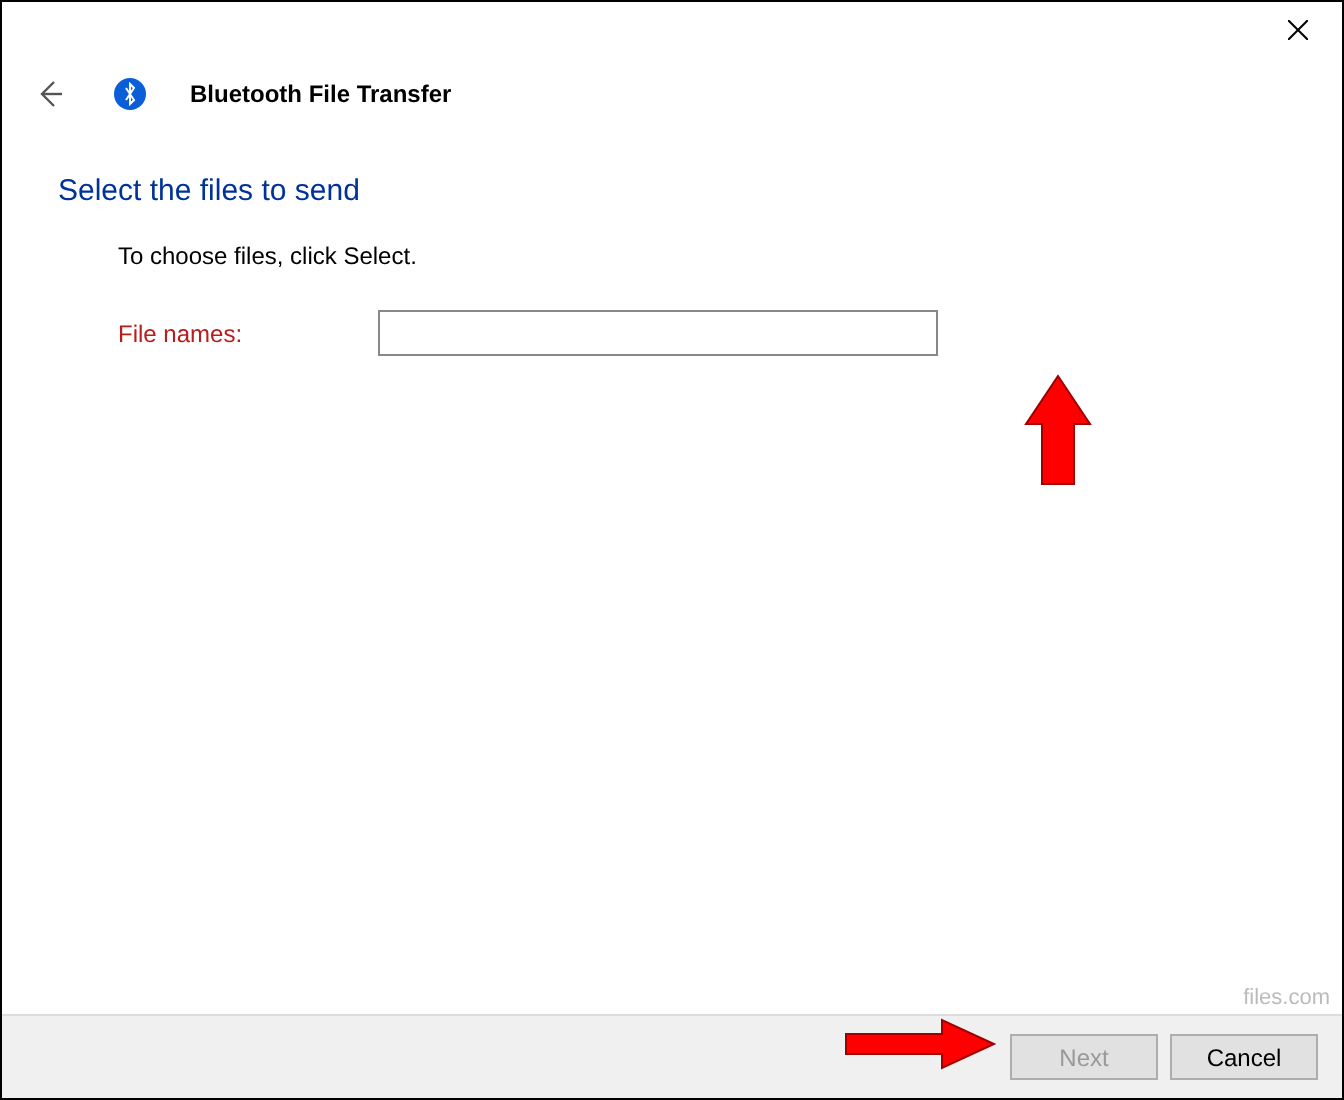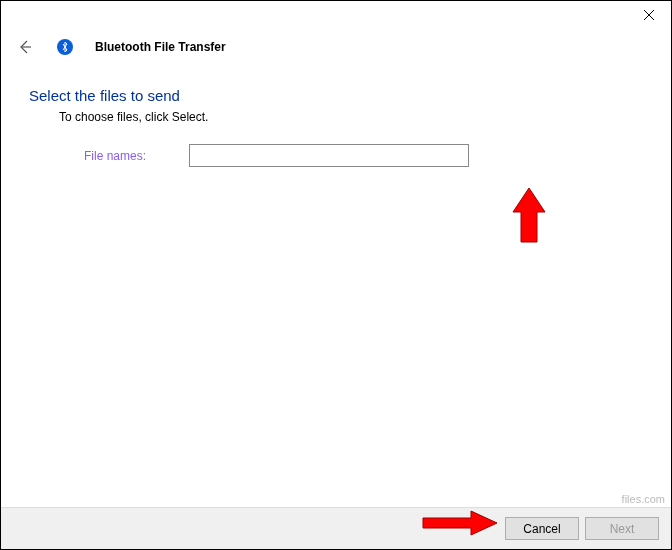--- a/index.html
+++ b/index.html
@@ -61,38 +61,38 @@
       font-weight: 600;
       color: #000;
     }
     .content {
       padding: 20px 28px 0 28px;
     }
     .page-heading {
       color: #003399;
       font-size: 15px;
       font-weight: 400;
-      margin-bottom: 6px;
+      margin-bottom: 17px;
     }
     .instruction {
       font-size: 12px;
       color: #000;
       margin-left: 30px;
       margin-bottom: 20px;
     }
     .file-row {
       display: flex;
       align-items: center;
       margin-left: 30px;
     }
     .file-label {
       font-size: 12px;
-      color: #8b5cf6;
+      color: #b91c1c;
       width: 130px;
-      text-align: center;
+      text-align: left;
       padding-right: 18px;
     }
     .file-input {
       width: 280px;
       height: 23px;
       border: 1px solid #888;
       font-size: 12px;
       padding: 2px 4px;
       outline: none;
     }
@@ -194,25 +194,25 @@
 
 <div class="annotation-arrow-up">
   <svg width="40" height="60" viewBox="0 0 40 60">
     <path d="M20 2 L36 26 L28 26 L28 56 L12 56 L12 26 L4 26 Z" fill="#ff0000" stroke="#a00000" stroke-width="1"></path>
   </svg>
 </div>
 
 <div class="watermark">files.com</div>
 
 <div class="footer">
+  <div class="footer-btn disabled">
+    <span>Next</span>
+  </div>
   <div class="footer-btn">
     <span>Cancel</span>
-  </div>
-  <div class="footer-btn disabled">
-    <span>Next</span>
   </div>
 </div>
 
 <div class="annotation-arrow-right">
   <svg width="78" height="28" viewBox="0 0 78 28">
     <path d="M2 9 L50 9 L50 2 L76 14 L50 26 L50 19 L2 19 Z" fill="#ff0000" stroke="#a00000" stroke-width="1"></path>
   </svg>
 </div>
 
 </body></html>

